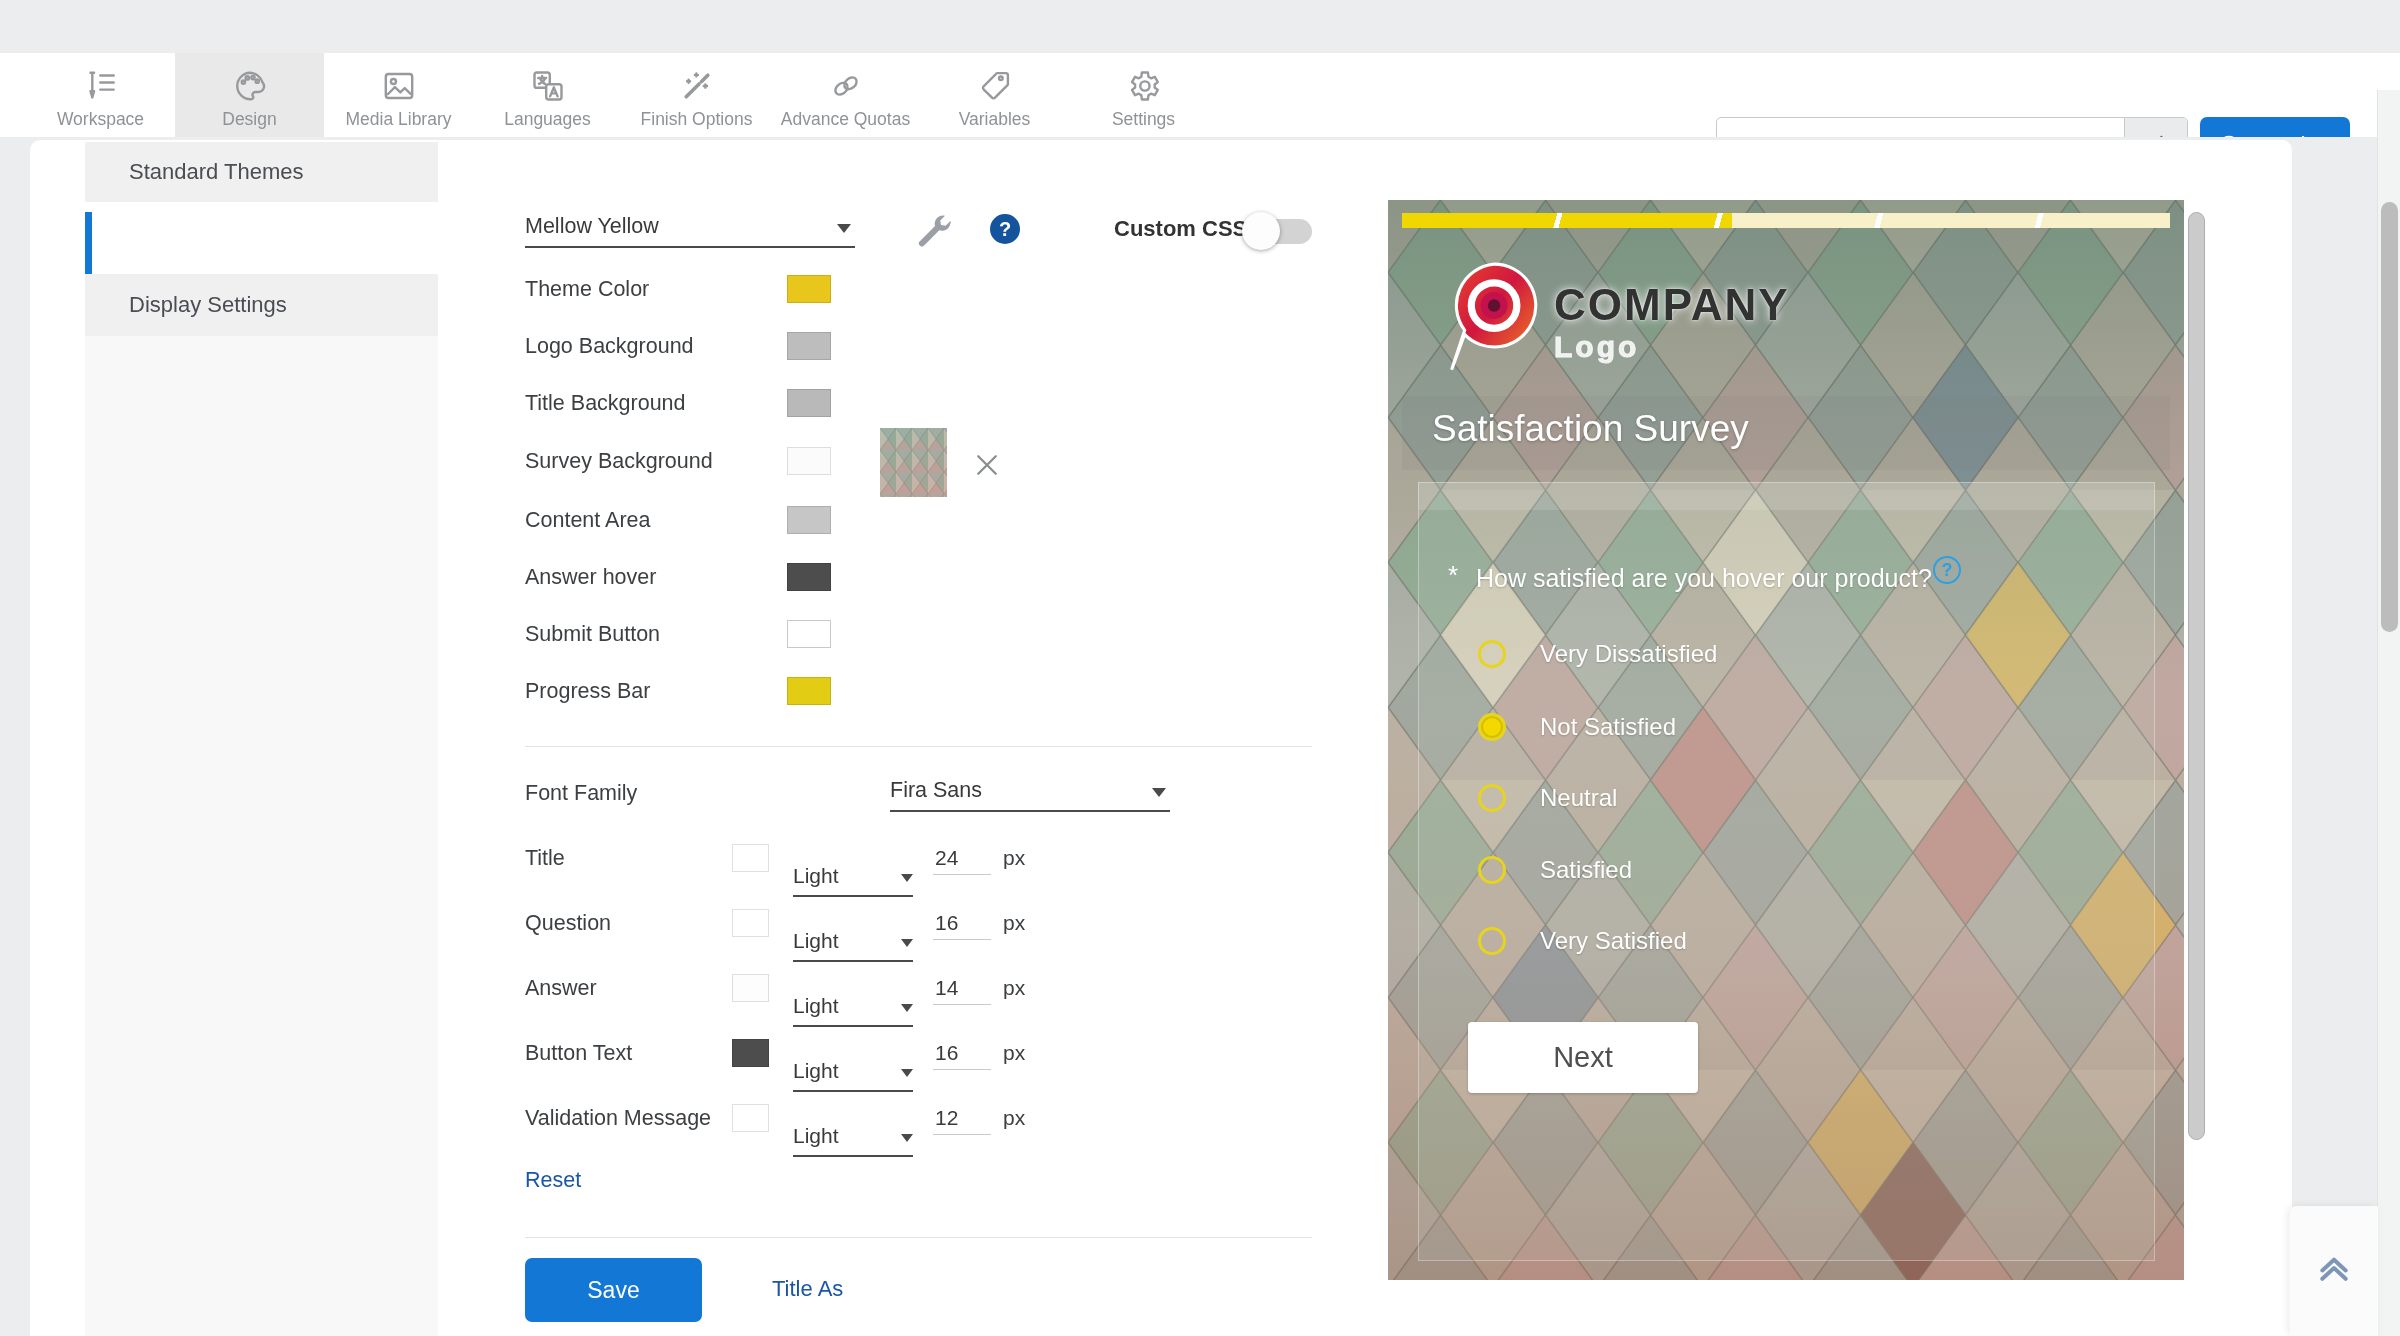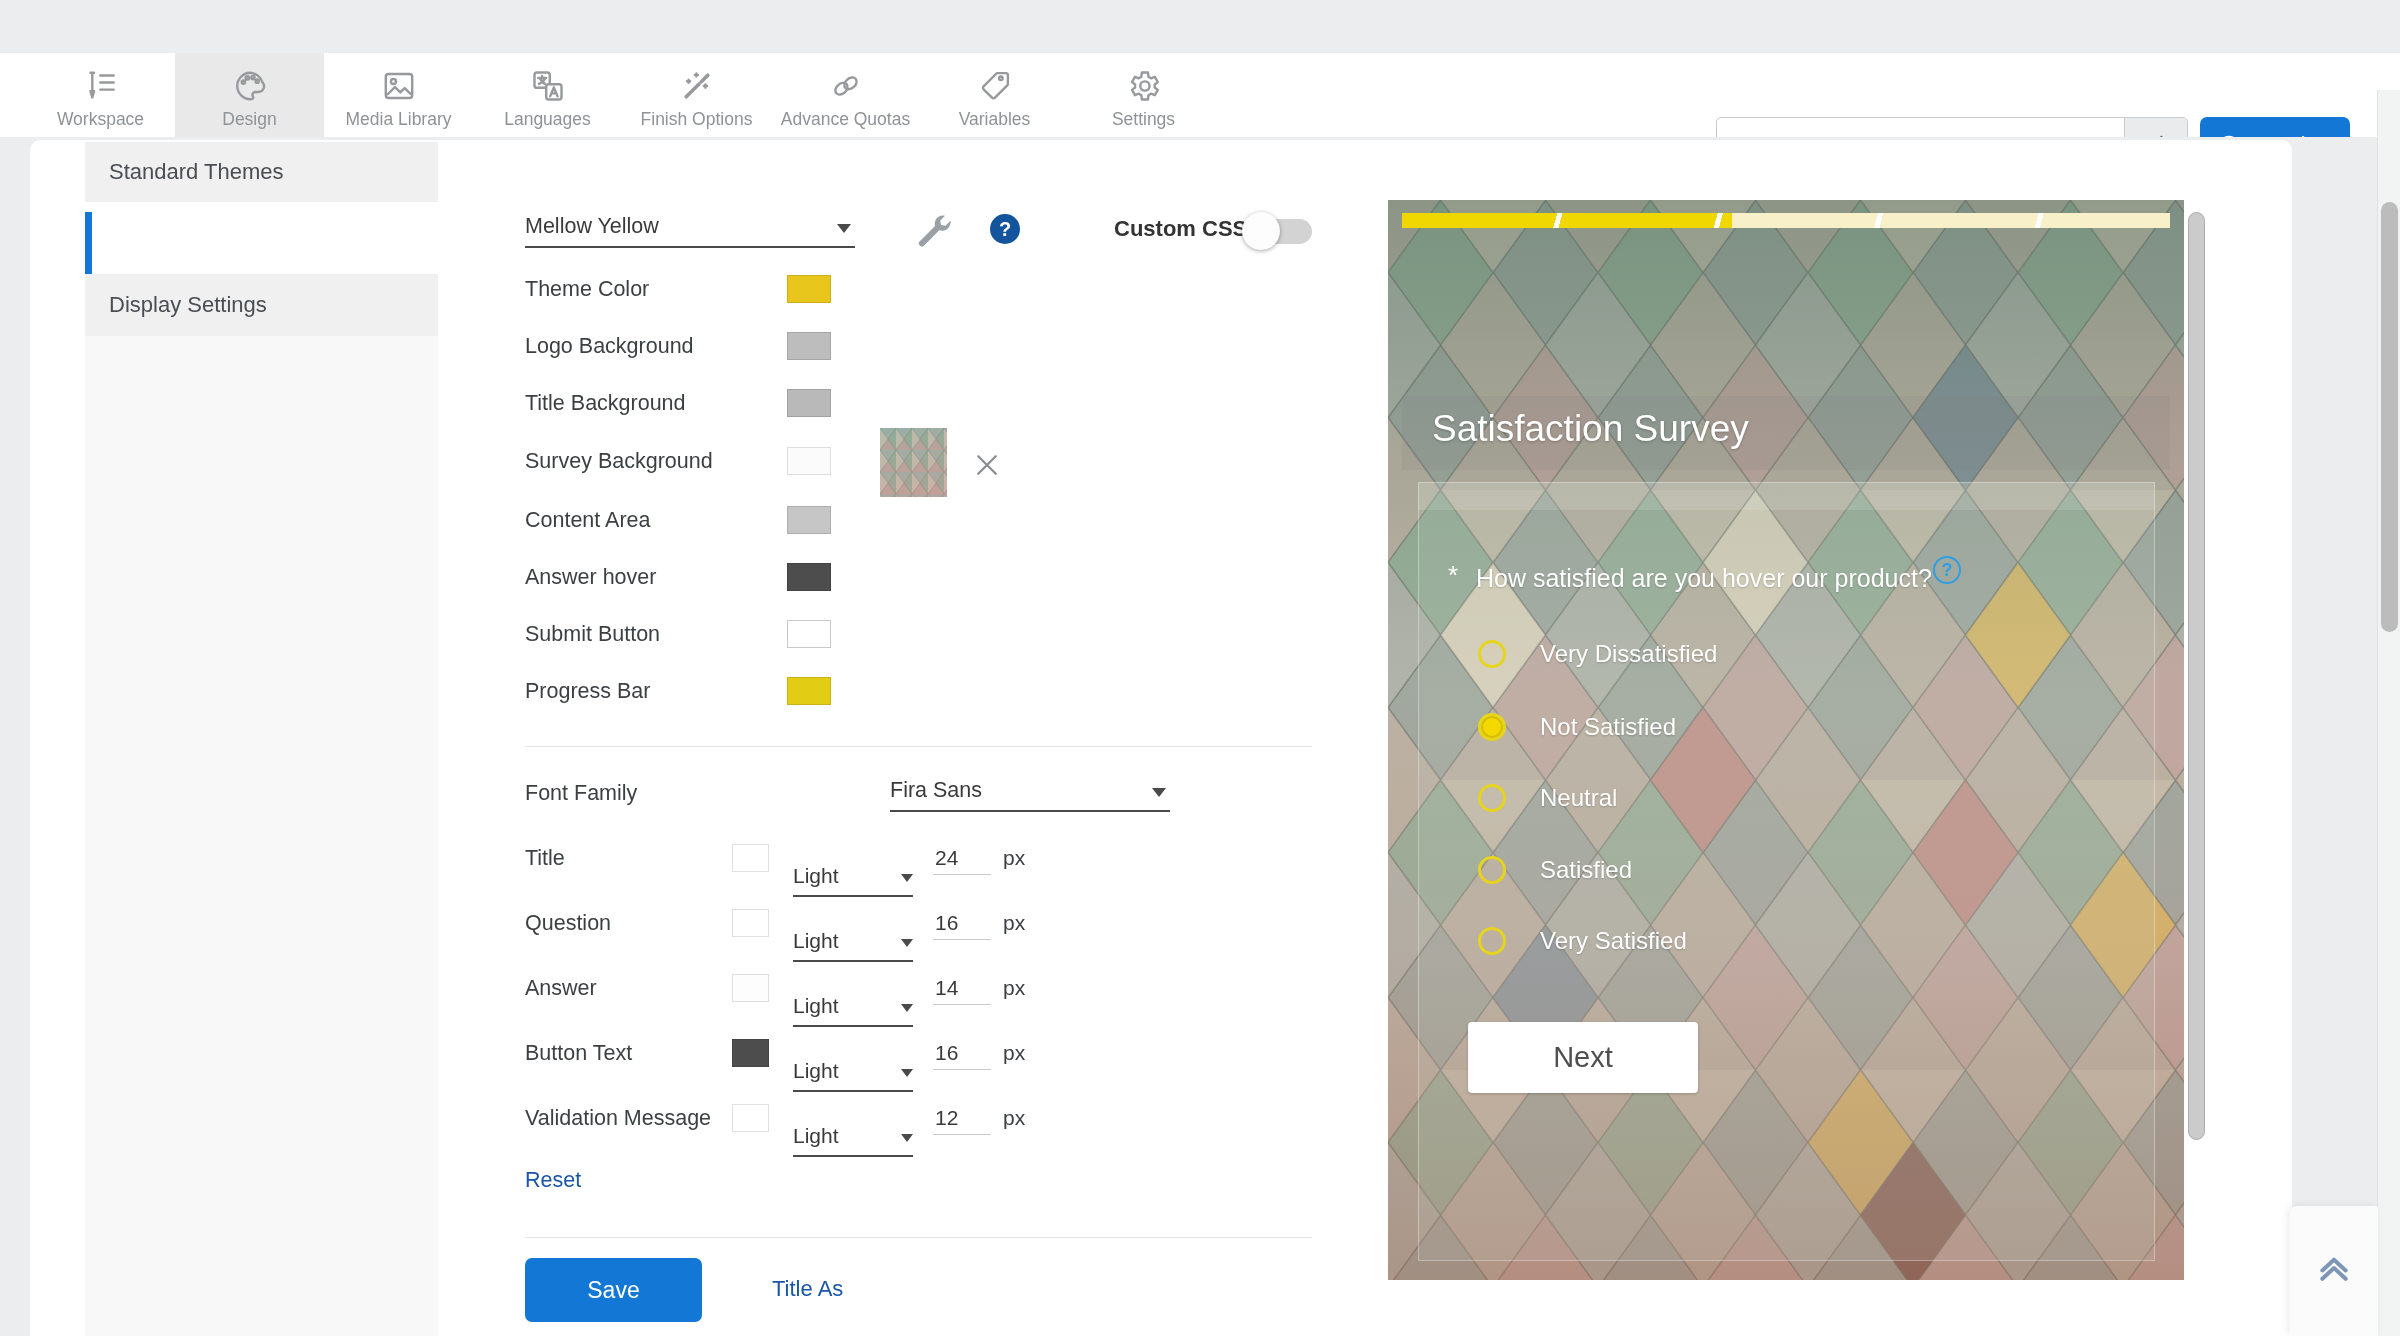--- a/index.html
+++ b/index.html
@@ -28,21 +28,21 @@
 
   
   .page{position:absolute;left:0;top:137px;width:2400px;height:1199px;background:#ecedee;}
   .card{position:absolute;left:30px;top:140px;width:2262px;height:1196px;background:#fff;border-radius:10px 10px 0 0;}
 
   
   .bscroll{position:absolute;right:0;top:90px;width:22px;height:1246px;background:#f2f3f3;border-left:1px solid #e2e2e2;}
   .bthumb{position:absolute;right:2px;top:112px;width:17px;height:430px;background:#bcbcbc;border-radius:9px;}
 
   
-  .sbitem{position:absolute;left:85px;width:353px;font-size:22px;color:#4a4d51;cursor:pointer;display:flex;align-items:center;padding-left:24px;box-sizing:border-box;}
+  .sbitem{position:absolute;left:85px;width:353px;font-size:22px;color:#4a4d51;cursor:pointer;display:flex;align-items:center;padding-left:44px;box-sizing:border-box;}
   .sb0{top:142px;height:60px;background:#f0f0f1;}
   .sb1{top:212px;height:62px;background:#fff;font-weight:400;color:#3f4246;}
   .sbbar{position:absolute;left:85px;top:212px;width:7px;height:62px;}
   .sb2{top:274px;height:62px;background:#f0f0f1;}
   .sbrest{position:absolute;left:85px;top:336px;width:353px;height:1000px;background:#f8f8f9;}
 
   
   .plabel{position:absolute;left:525px;height:34px;line-height:34px;font-size:21.5px;color:#3d4043;}
   .uselect{position:absolute;height:36px;border-bottom:2px solid #4a4a4a;cursor:pointer;}
   .uselect .stext{font-size:21.5px;color:#3a3a3a;line-height:32px;}
@@ -344,20 +344,39 @@
         <use href="#dm" transform="translate(577.5,217.5)" fill="#7e8f96"></use>
         <use href="#dm" transform="translate(157.5,797.5)" fill="#7e8f96"></use>
       </g>
     </svg>
     <div class="tint"></div>
 
     <div class="pbar">
       <div class="pfill" style="width: 43%;"></div>
     </div>
 
+    <div class="logoblk">
+      <span><svg width="96" height="116" viewBox="0 0 90 112">
+        <defs>
+              <linearGradient id="pg" x1="0" y1="0" x2="1" y2="1">
+                <stop offset="0" stop-color="#e8452c"></stop>
+                <stop offset=".45" stop-color="#d1173f"></stop>
+                <stop offset="1" stop-color="#f28a1e"></stop>
+              </linearGradient>
+            </defs>
+        <path d="M47 4a40 40 0 1 1-28.5 67.8L6 106l12.6-38.2A40 40 0 0 1 47 4z" fill="url(#pg)" stroke="#fff" stroke-width="3"></path>
+        <circle cx="47" cy="44" r="22" fill="none" stroke="#fff" stroke-width="7"></circle>
+        <circle cx="47" cy="44" r="13" fill="#c2114d"></circle>
+        <circle cx="47" cy="44" r="6" fill="#5e1230"></circle>
+      </svg></span>
+      <span style="margin-left:14px;padding-top:20px;">
+        <div class="lname">COMPANY</div>
+        <div class="ltag">Logo</div>
+      </span>
+    </div>
 
     <div class="titleband"></div>
     <div class="pvtitle">Satisfaction Survey</div>
 
     <div class="cstrip"></div>
     <div class="coverlay"></div>
 
     <div class="qstar">*</div>
     <div class="qtext">How satisfied are you hover our product?</div>
     <div class="qhelp">?</div>

